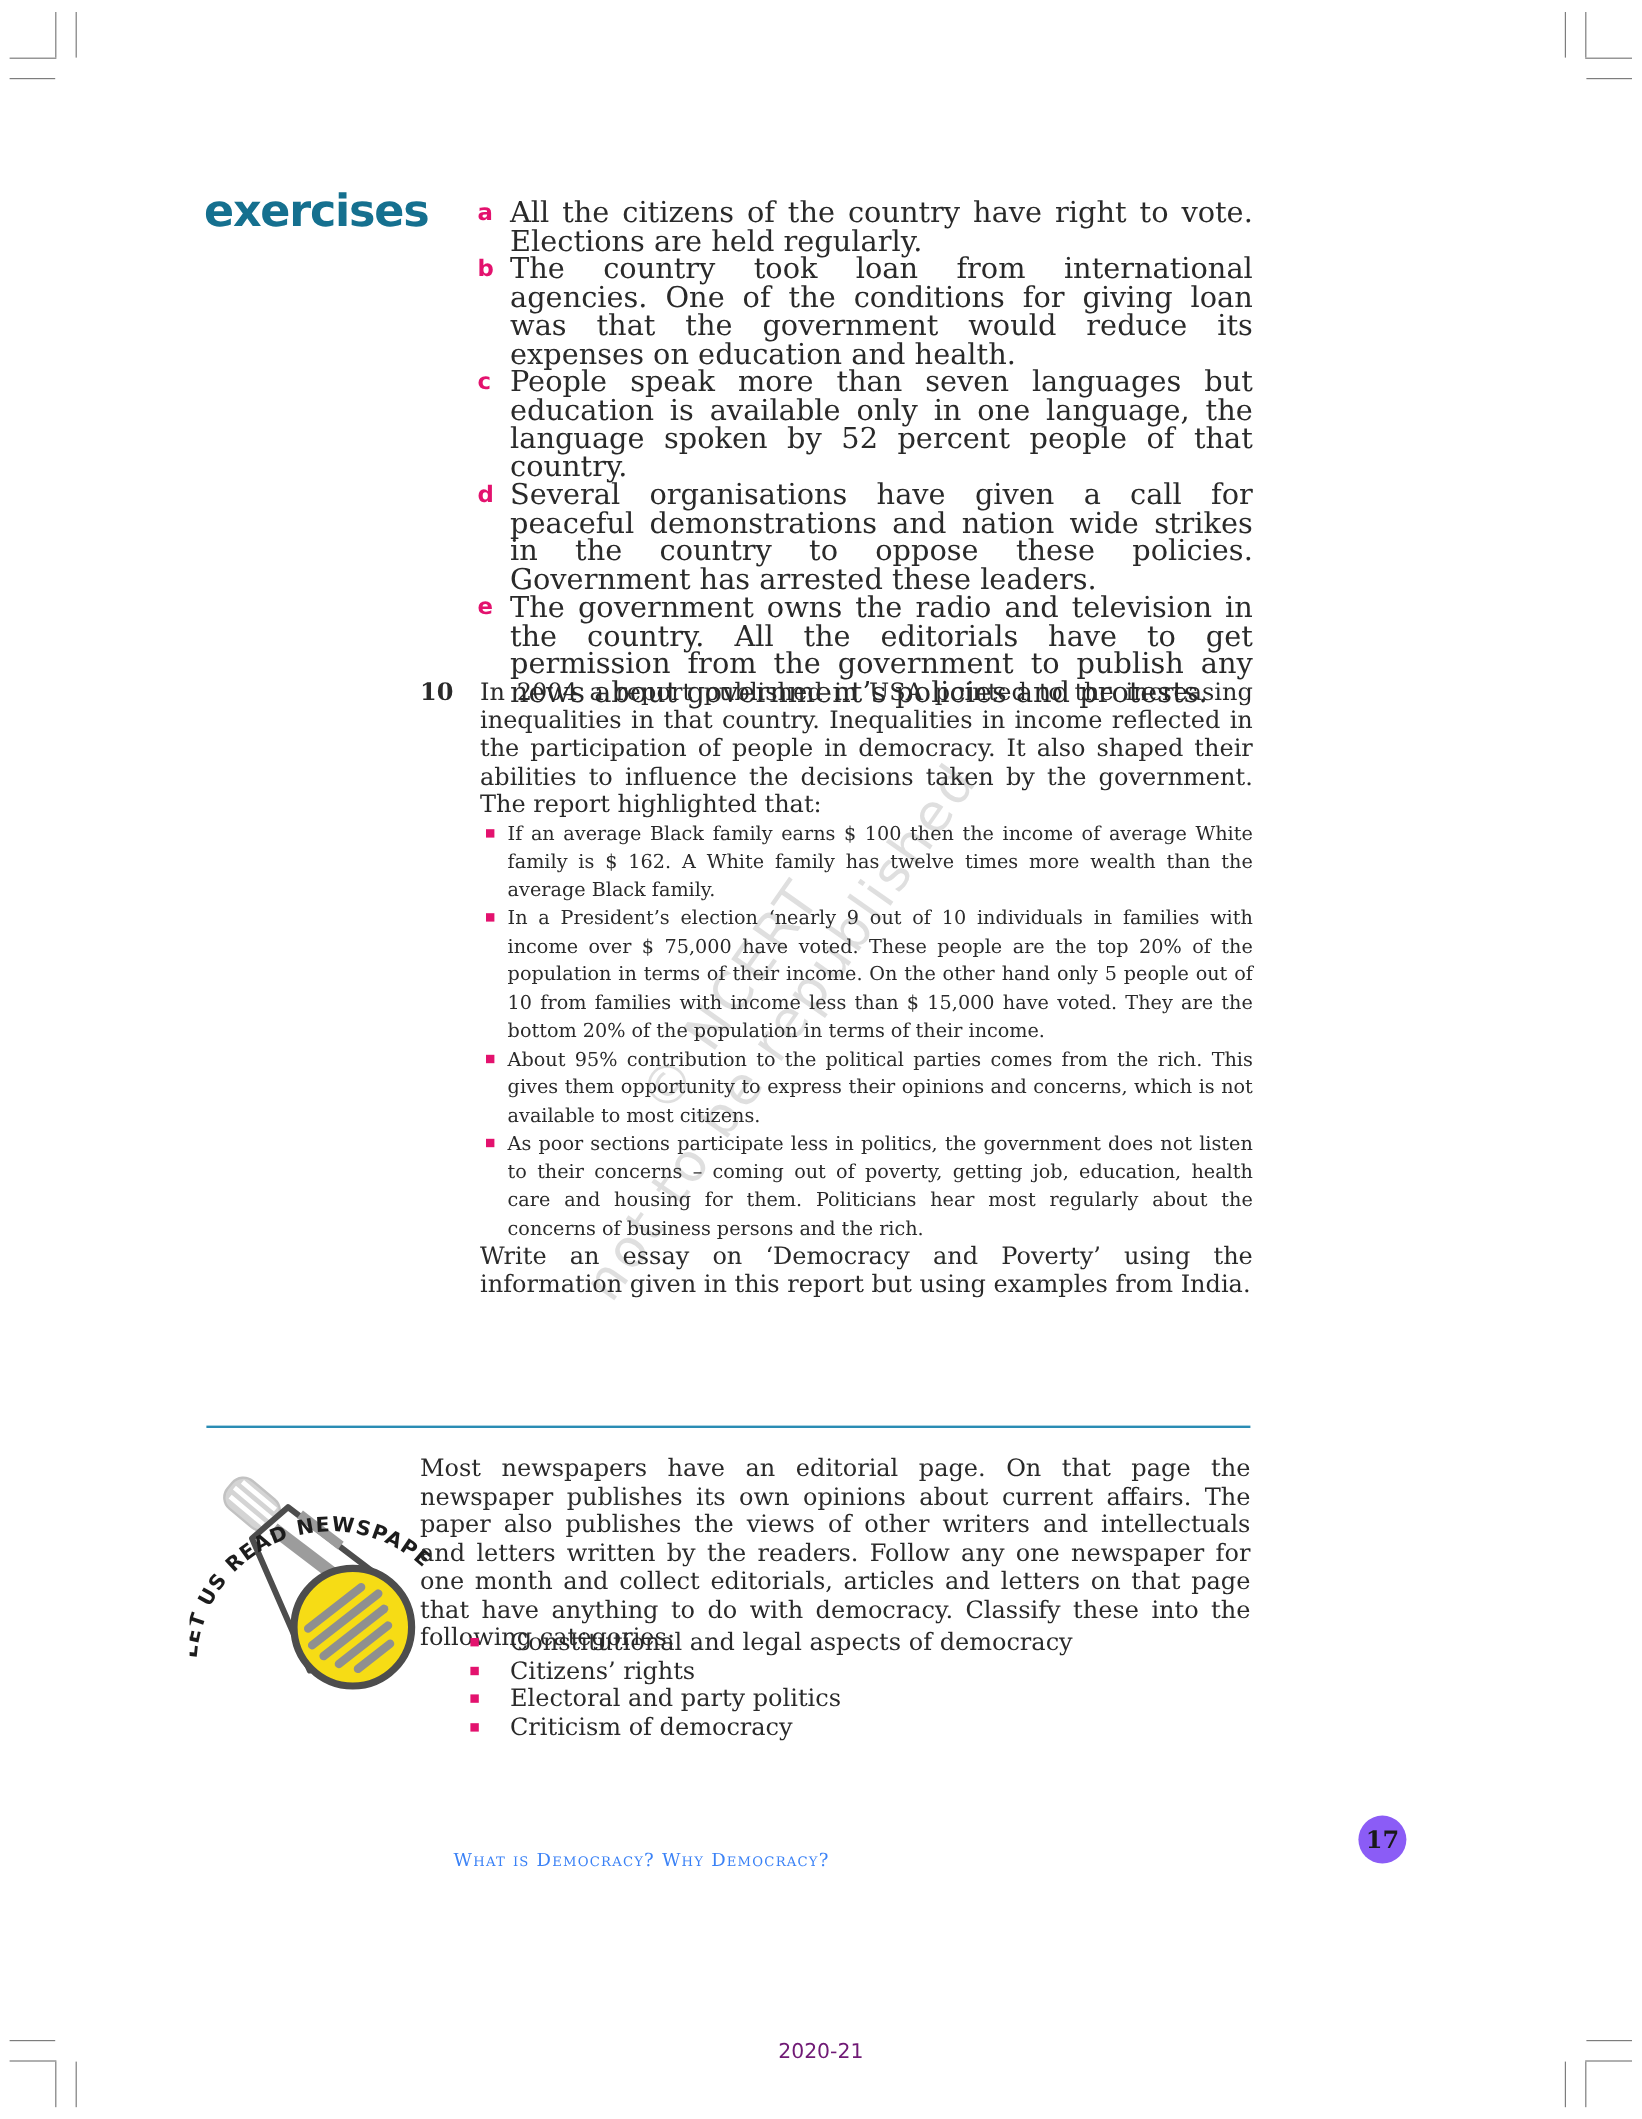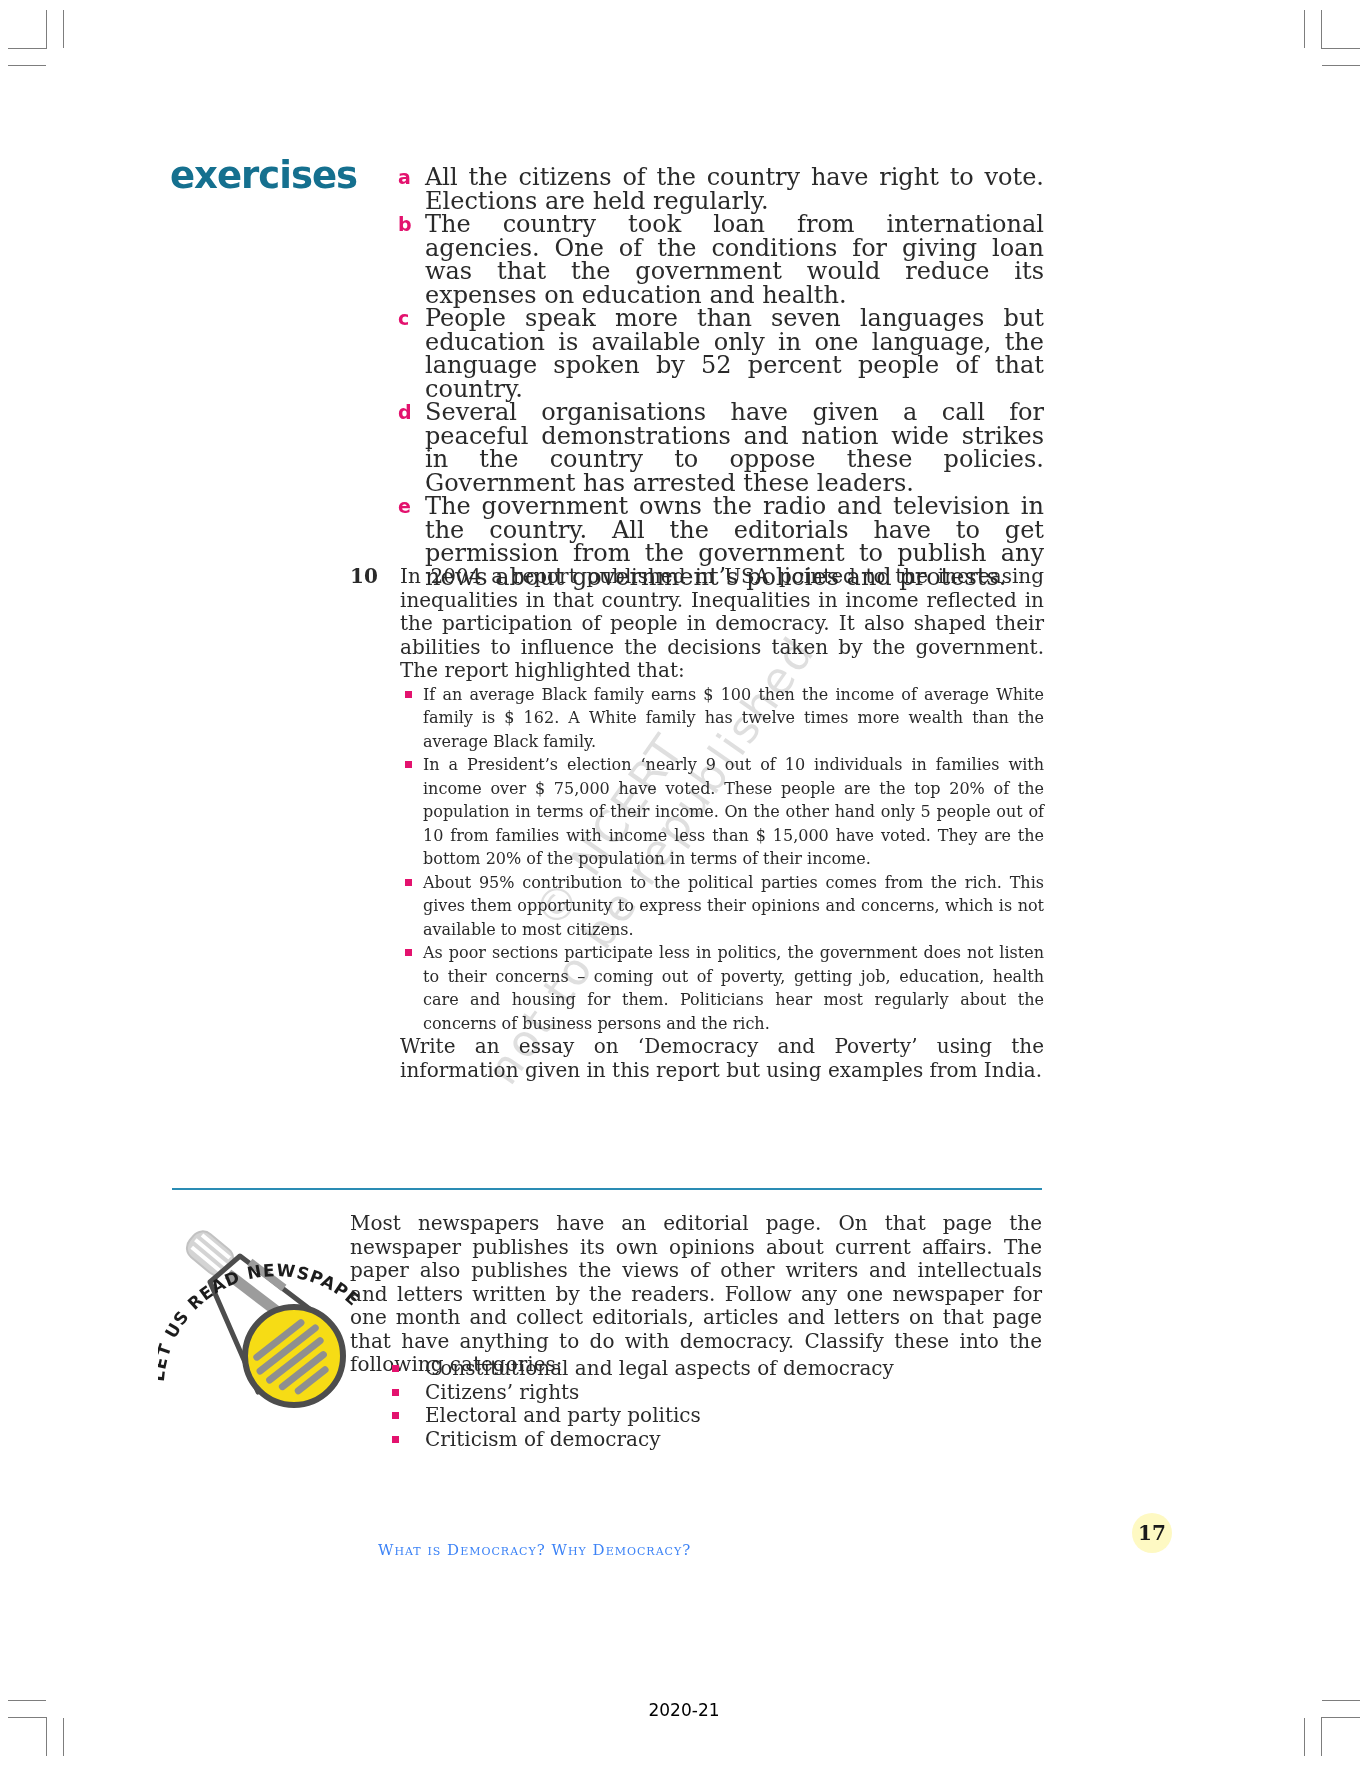--- a/index.html
+++ b/index.html
@@ -56,26 +56,26 @@
   .cat-row { display:flex; }
   .cat-sq { flex:0 0 7px; width:7px; height:7px; background:#e3126e; margin:8px 0 0 42px; }
   .cat-text { margin:0 0 0 26px; font-size:20px; line-height:23.5px; }
 
   .footer-title {
     position:absolute; left:378px; top:1541px; font-variant:small-caps;
     font-size:15px; letter-spacing:1px; color:#3b82f6;
   }
   .page-badge {
     position:absolute; left:1132px; top:1513px; width:40px; height:40px;
-    border-radius:50%; background:#fef9c3; display:flex; align-items:center;
+    border-radius:50%; background:#8b5cf6; display:flex; align-items:center;
     justify-content:center; font-weight:bold; font-size:20px; color:#1a1a1a;
   }
   .year {
     position:absolute; left:0; top:1700px; width:100%; text-align:center;
-    font-family:"DejaVu Sans", sans-serif; font-size:17px; color:#000000;
+    font-family:"DejaVu Sans", sans-serif; font-size:17px; color:#701a75;
   }
 
   .arc-label { font-family:"DejaVu Sans", sans-serif; font-weight:bold; font-size:17px;
     letter-spacing:1px; fill:#1c1c1c; }
 </style>
 </head>
 <body>
 
 <div class="page">
 

